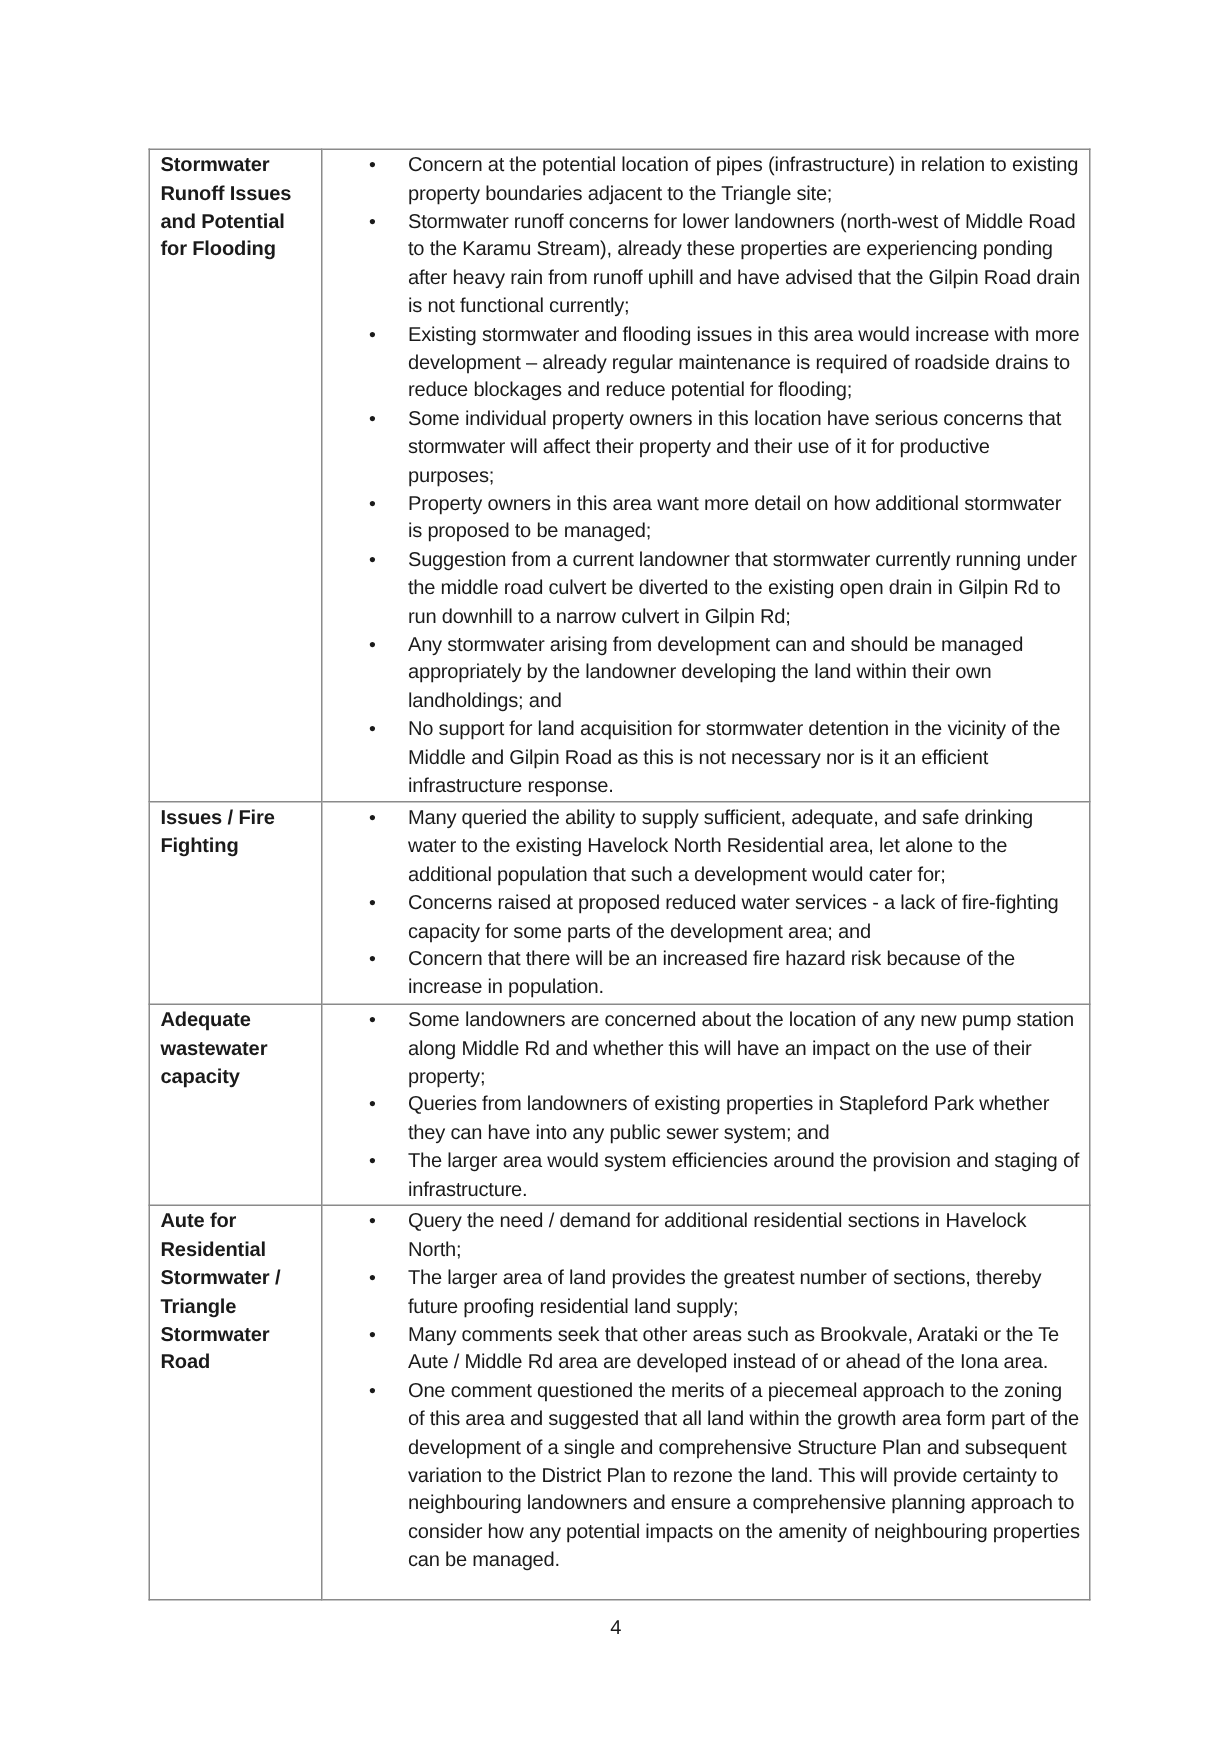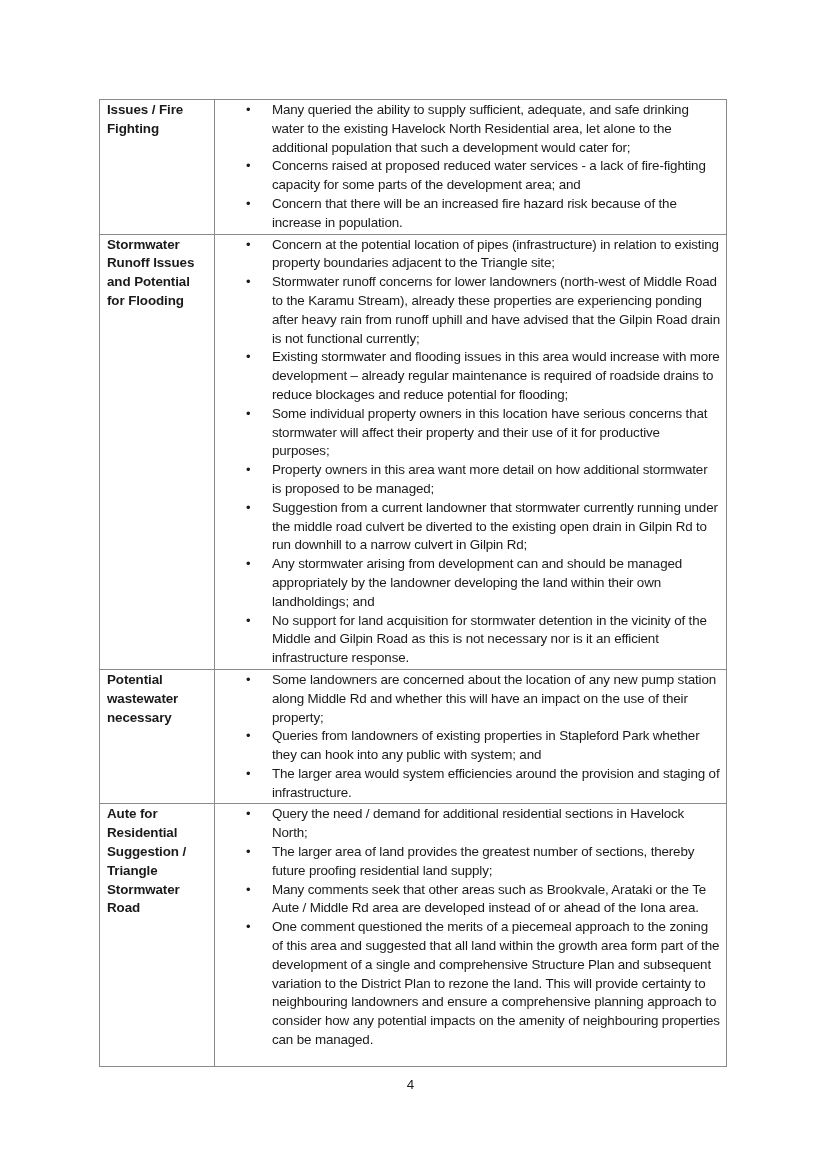--- a/index.html
+++ b/index.html
@@ -79,34 +79,20 @@
 <body>
 
 <div class="page">
   <table class="issues">
     <colgroup>
       <col style="width:115px">
       <col style="width:512px">
     </colgroup>
     <tbody>
 
-      <tr style="height:133px">
-        <td class="topic">
-          <span class="topic-line">Issues / Fire</span>
-          <span class="topic-line">Fighting</span>
-        </td>
-        <td class="points">
-          <ul class="bullets">
-            <li><span class="bullet">•</span><span>Many queried the ability to supply sufficient, adequate, and safe drinking water to the existing Havelock North Residential area, let alone to the additional population that such a development would cater for;</span></li>
-            <li><span class="bullet">•</span><span>Concerns raised at proposed reduced water services - a lack of fire-fighting capacity for some parts of the development area; and</span></li>
-            <li><span class="bullet">•</span><span>Concern that there will be an increased fire hazard risk because of the increase in population.</span></li>
-          </ul>
-        </td>
-      </tr>
-
       <tr style="height:433px">
         <td class="topic">
           <span class="topic-line">Stormwater</span>
           <span class="topic-line">Runoff Issues</span>
           <span class="topic-line">and Potential</span>
           <span class="topic-line">for Flooding</span>
         </td>
         <td class="points">
           <ul class="bullets">
             <li><span class="bullet">•</span><span>Concern at the potential location of pipes (infrastructure) in relation to existing property boundaries adjacent to the Triangle site;</span></li>
@@ -116,38 +102,52 @@
             <li><span class="bullet">•</span><span>Property owners in this area want more detail on how additional stormwater is proposed to be managed;</span></li>
             <li><span class="bullet">•</span><span>Suggestion from a current landowner that stormwater currently running under the middle road culvert be diverted to the existing open drain in Gilpin Rd to run downhill to a narrow culvert in Gilpin Rd;</span></li>
             <li><span class="bullet">•</span><span>Any stormwater arising from development can and should be managed appropriately by the landowner developing the land within their own landholdings; and</span></li>
             <li><span class="bullet">•</span><span>No support for land acquisition for stormwater detention in the vicinity of the Middle and Gilpin Road as this is not necessary nor is it an efficient infrastructure response.</span></li>
           </ul>
         </td>
       </tr>
 
       <tr style="height:133px">
         <td class="topic">
-          <span class="topic-line">Potential</span>
+          <span class="topic-line">Issues / Fire</span>
+          <span class="topic-line">Fighting</span>
+        </td>
+        <td class="points">
+          <ul class="bullets">
+            <li><span class="bullet">•</span><span>Many queried the ability to supply sufficient, adequate, and safe drinking water to the existing Havelock North Residential area, let alone to the additional population that such a development would cater for;</span></li>
+            <li><span class="bullet">•</span><span>Concerns raised at proposed reduced water services - a lack of fire-fighting capacity for some parts of the development area; and</span></li>
+            <li><span class="bullet">•</span><span>Concern that there will be an increased fire hazard risk because of the increase in population.</span></li>
+          </ul>
+        </td>
+      </tr>
+
+      <tr style="height:133px">
+        <td class="topic">
+          <span class="topic-line">Adequate</span>
           <span class="topic-line">wastewater</span>
-          <span class="topic-line">necessary</span>
+          <span class="topic-line">capacity</span>
         </td>
         <td class="points">
           <ul class="bullets">
             <li><span class="bullet">•</span><span>Some landowners are concerned about the location of any new pump station along Middle Rd and whether this will have an impact on the use of their property;</span></li>
-            <li><span class="bullet">•</span><span>Queries from landowners of existing properties in Stapleford Park whether they can hook into any public with system; and</span></li>
+            <li><span class="bullet">•</span><span>Queries from landowners of existing properties in Stapleford Park whether they can have into any public sewer system; and</span></li>
             <li><span class="bullet">•</span><span>The larger area would system efficiencies around the provision and staging of infrastructure.</span></li>
           </ul>
         </td>
       </tr>
 
       <tr style="height:263px">
         <td class="topic">
           <span class="topic-line">Aute for</span>
           <span class="topic-line">Residential</span>
-          <span class="topic-line">Suggestion /</span>
+          <span class="topic-line">Stormwater /</span>
           <span class="topic-line">Triangle</span>
           <span class="topic-line">Stormwater</span>
           <span class="topic-line">Road</span>
         </td>
         <td class="points">
           <ul class="bullets">
             <li><span class="bullet">•</span><span>Query the need / demand for additional residential sections in Havelock North;</span></li>
             <li><span class="bullet">•</span><span>The larger area of land provides the greatest number of sections, thereby future proofing residential land supply;</span></li>
             <li><span class="bullet">•</span><span>Many comments seek that other areas such as Brookvale, Arataki or the Te Aute / Middle Rd area are developed instead of or ahead of the Iona area.</span></li>
             <li><span class="bullet">•</span><span>One comment questioned the merits of a piecemeal approach to the zoning of this area and suggested that all land within the growth area form part of the development of a single and comprehensive Structure Plan and subsequent variation to the District Plan to rezone the land. This will provide certainty to neighbouring landowners and ensure a comprehensive planning approach to consider how any potential impacts on the amenity of neighbouring properties can be managed.</span></li>

